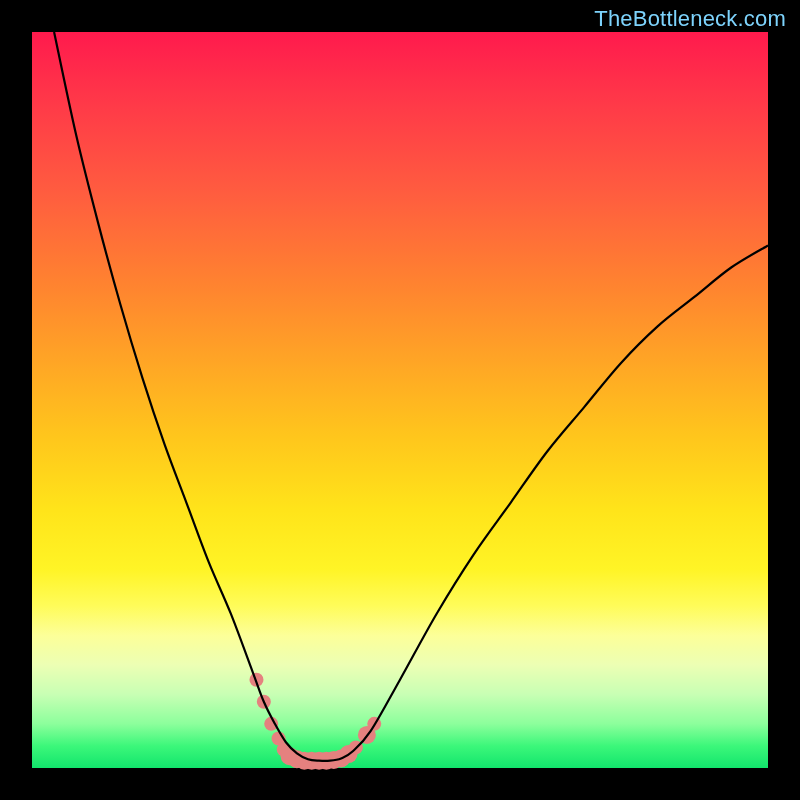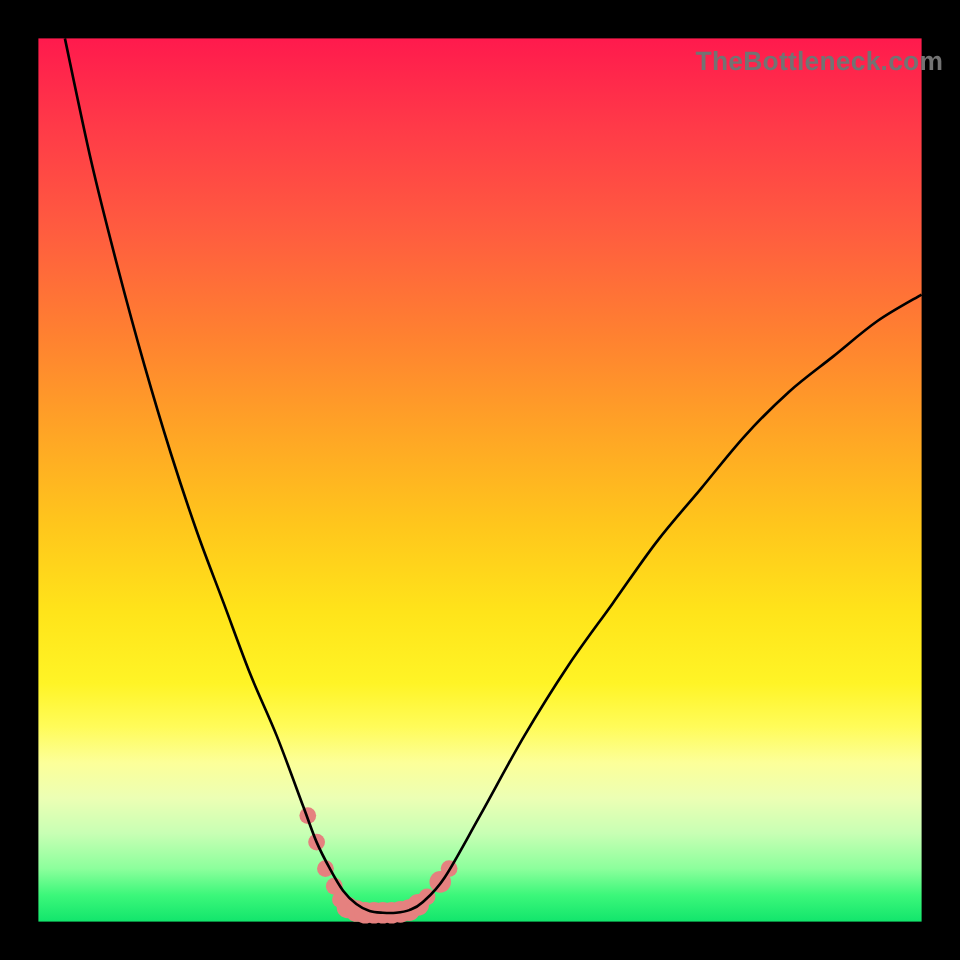--- a/index.html
+++ b/index.html
@@ -41,25 +41,24 @@
       #c8ffb4 90%,
       #8cff9c 94%,
       #3cf77a 97%,
       #12e56c 100%
     );
   }
   .watermark {
     position: absolute;
     top: 6px;
     right: 14px;
-    color: #737373;
+    color: #7dd3fc;
     font-size: 22px;
-    font-weight: 700;
+    font-weight: 400;
     letter-spacing: 0.2px;
-    margin-top: 32px;
   }
   svg.curve {
     position: absolute;
     left: 0;
     top: 0;
     width: 736px;
     height: 736px;
     overflow: visible;
   }
 </style>

